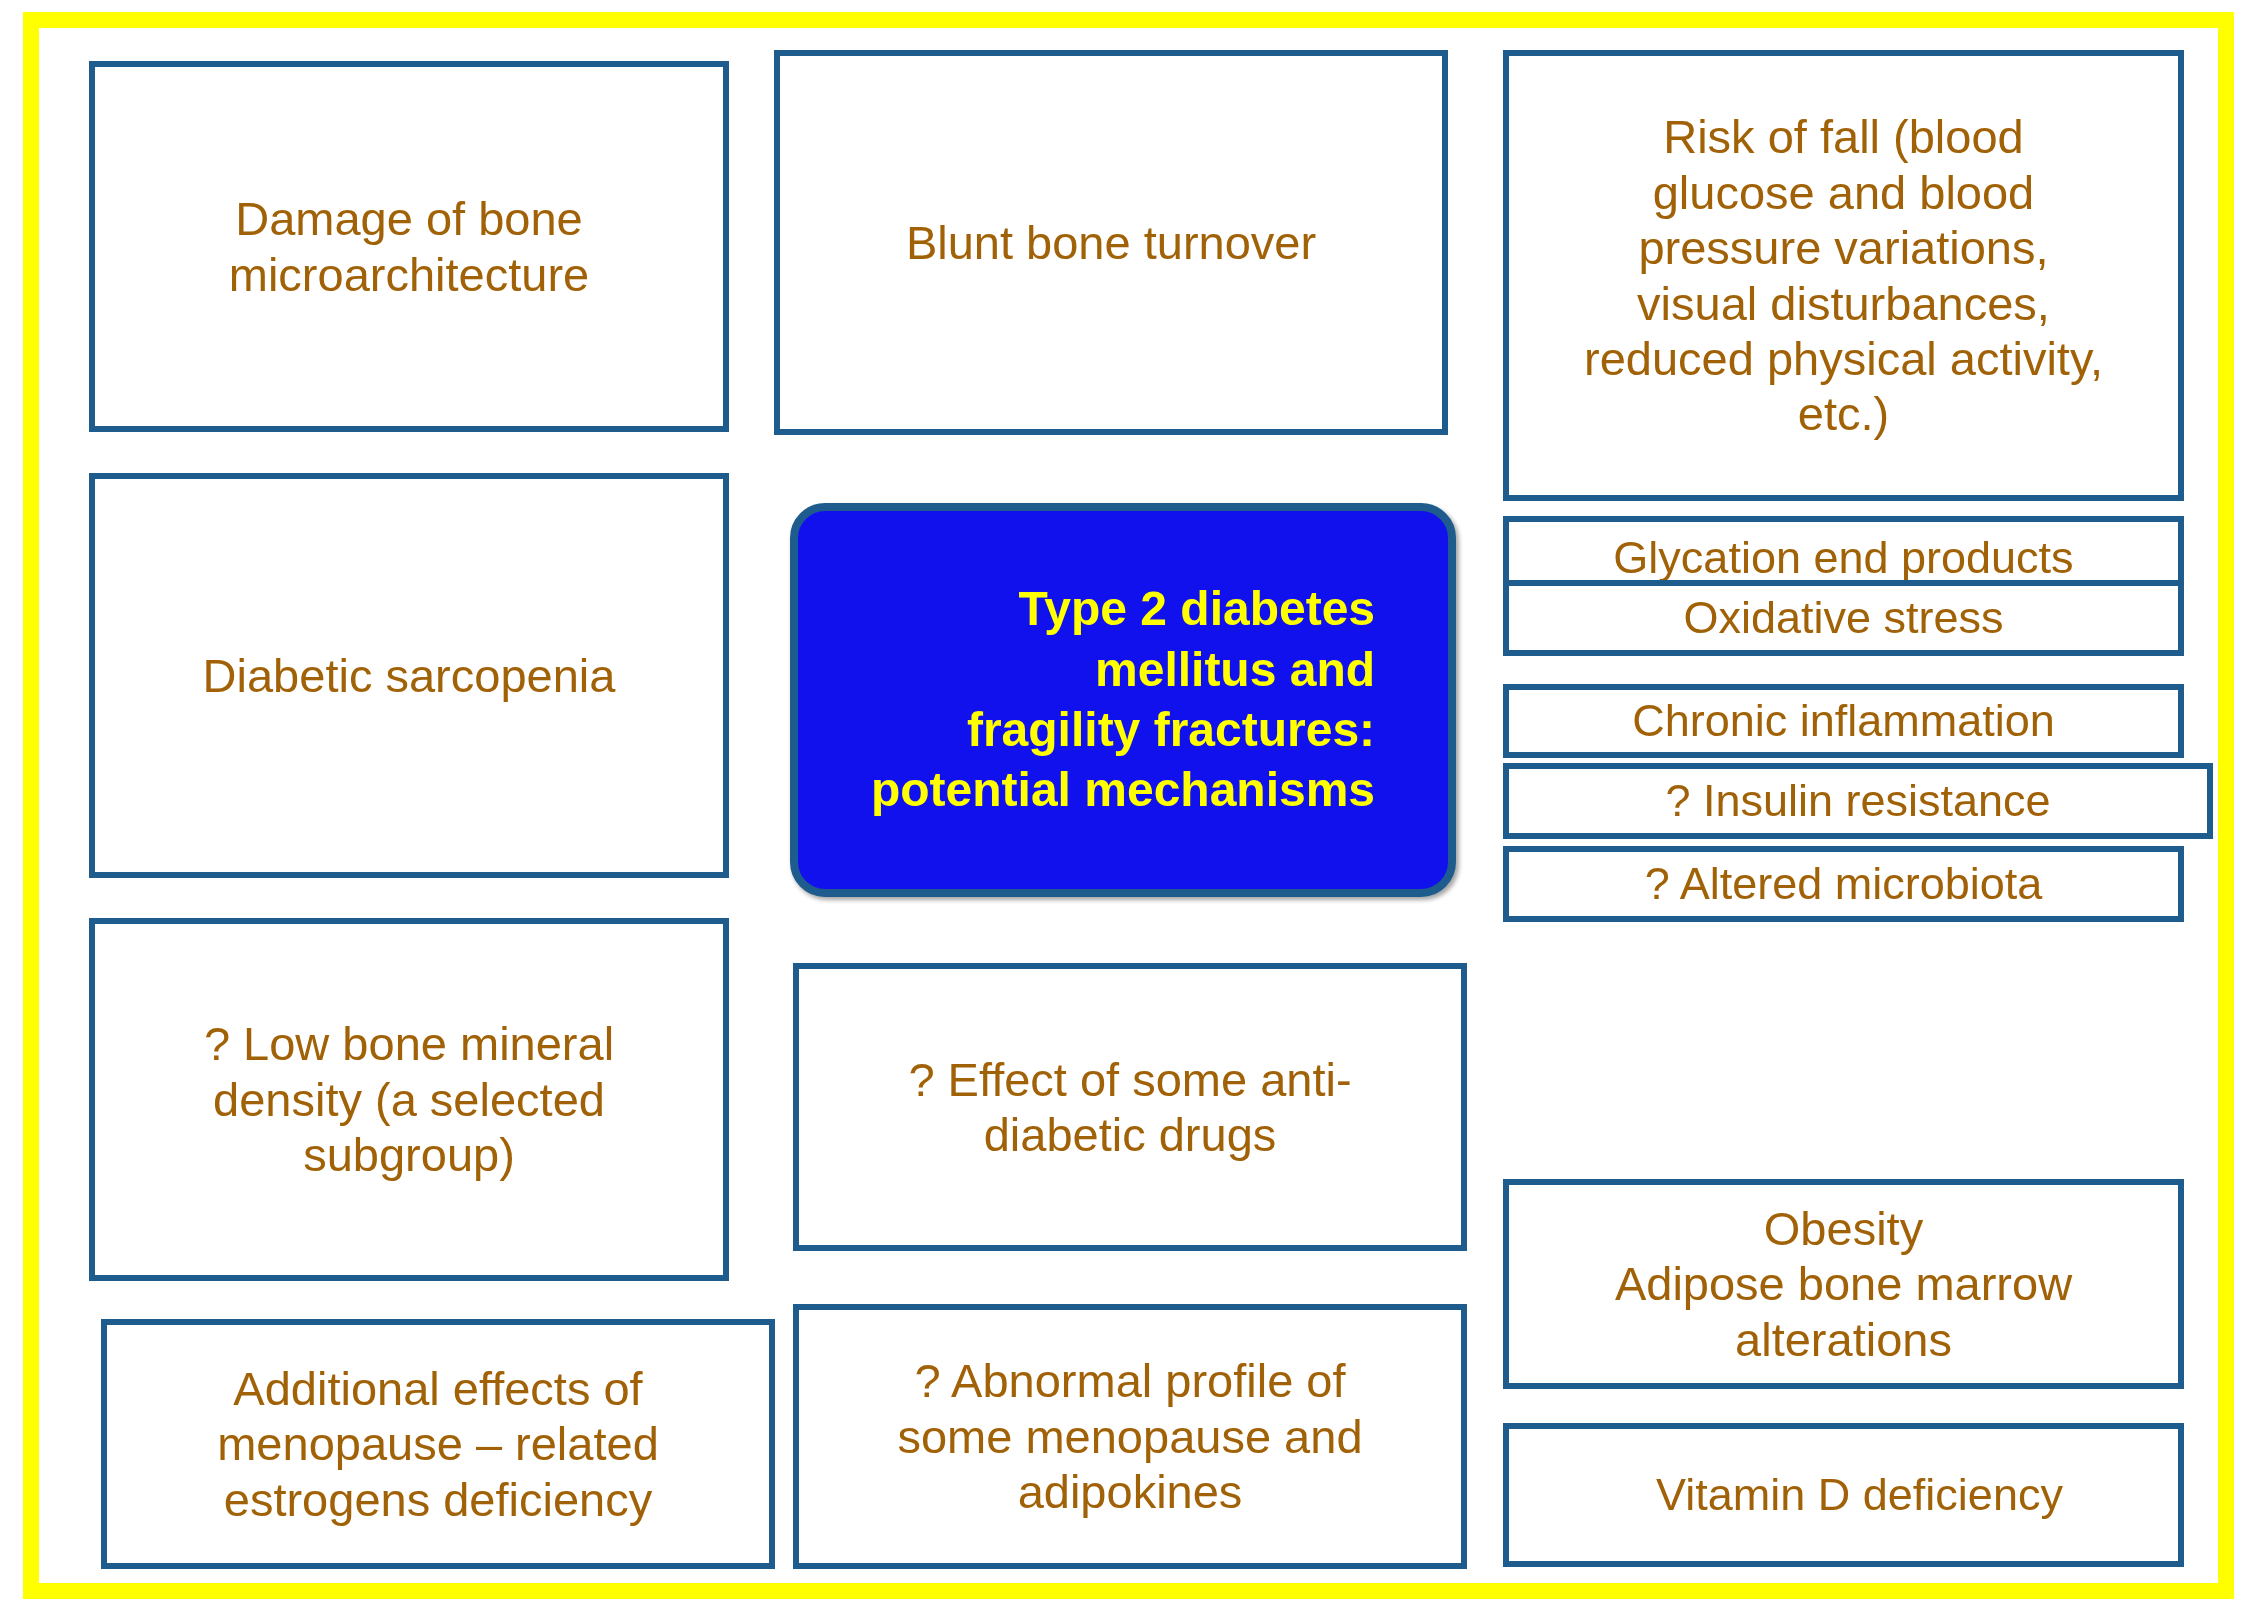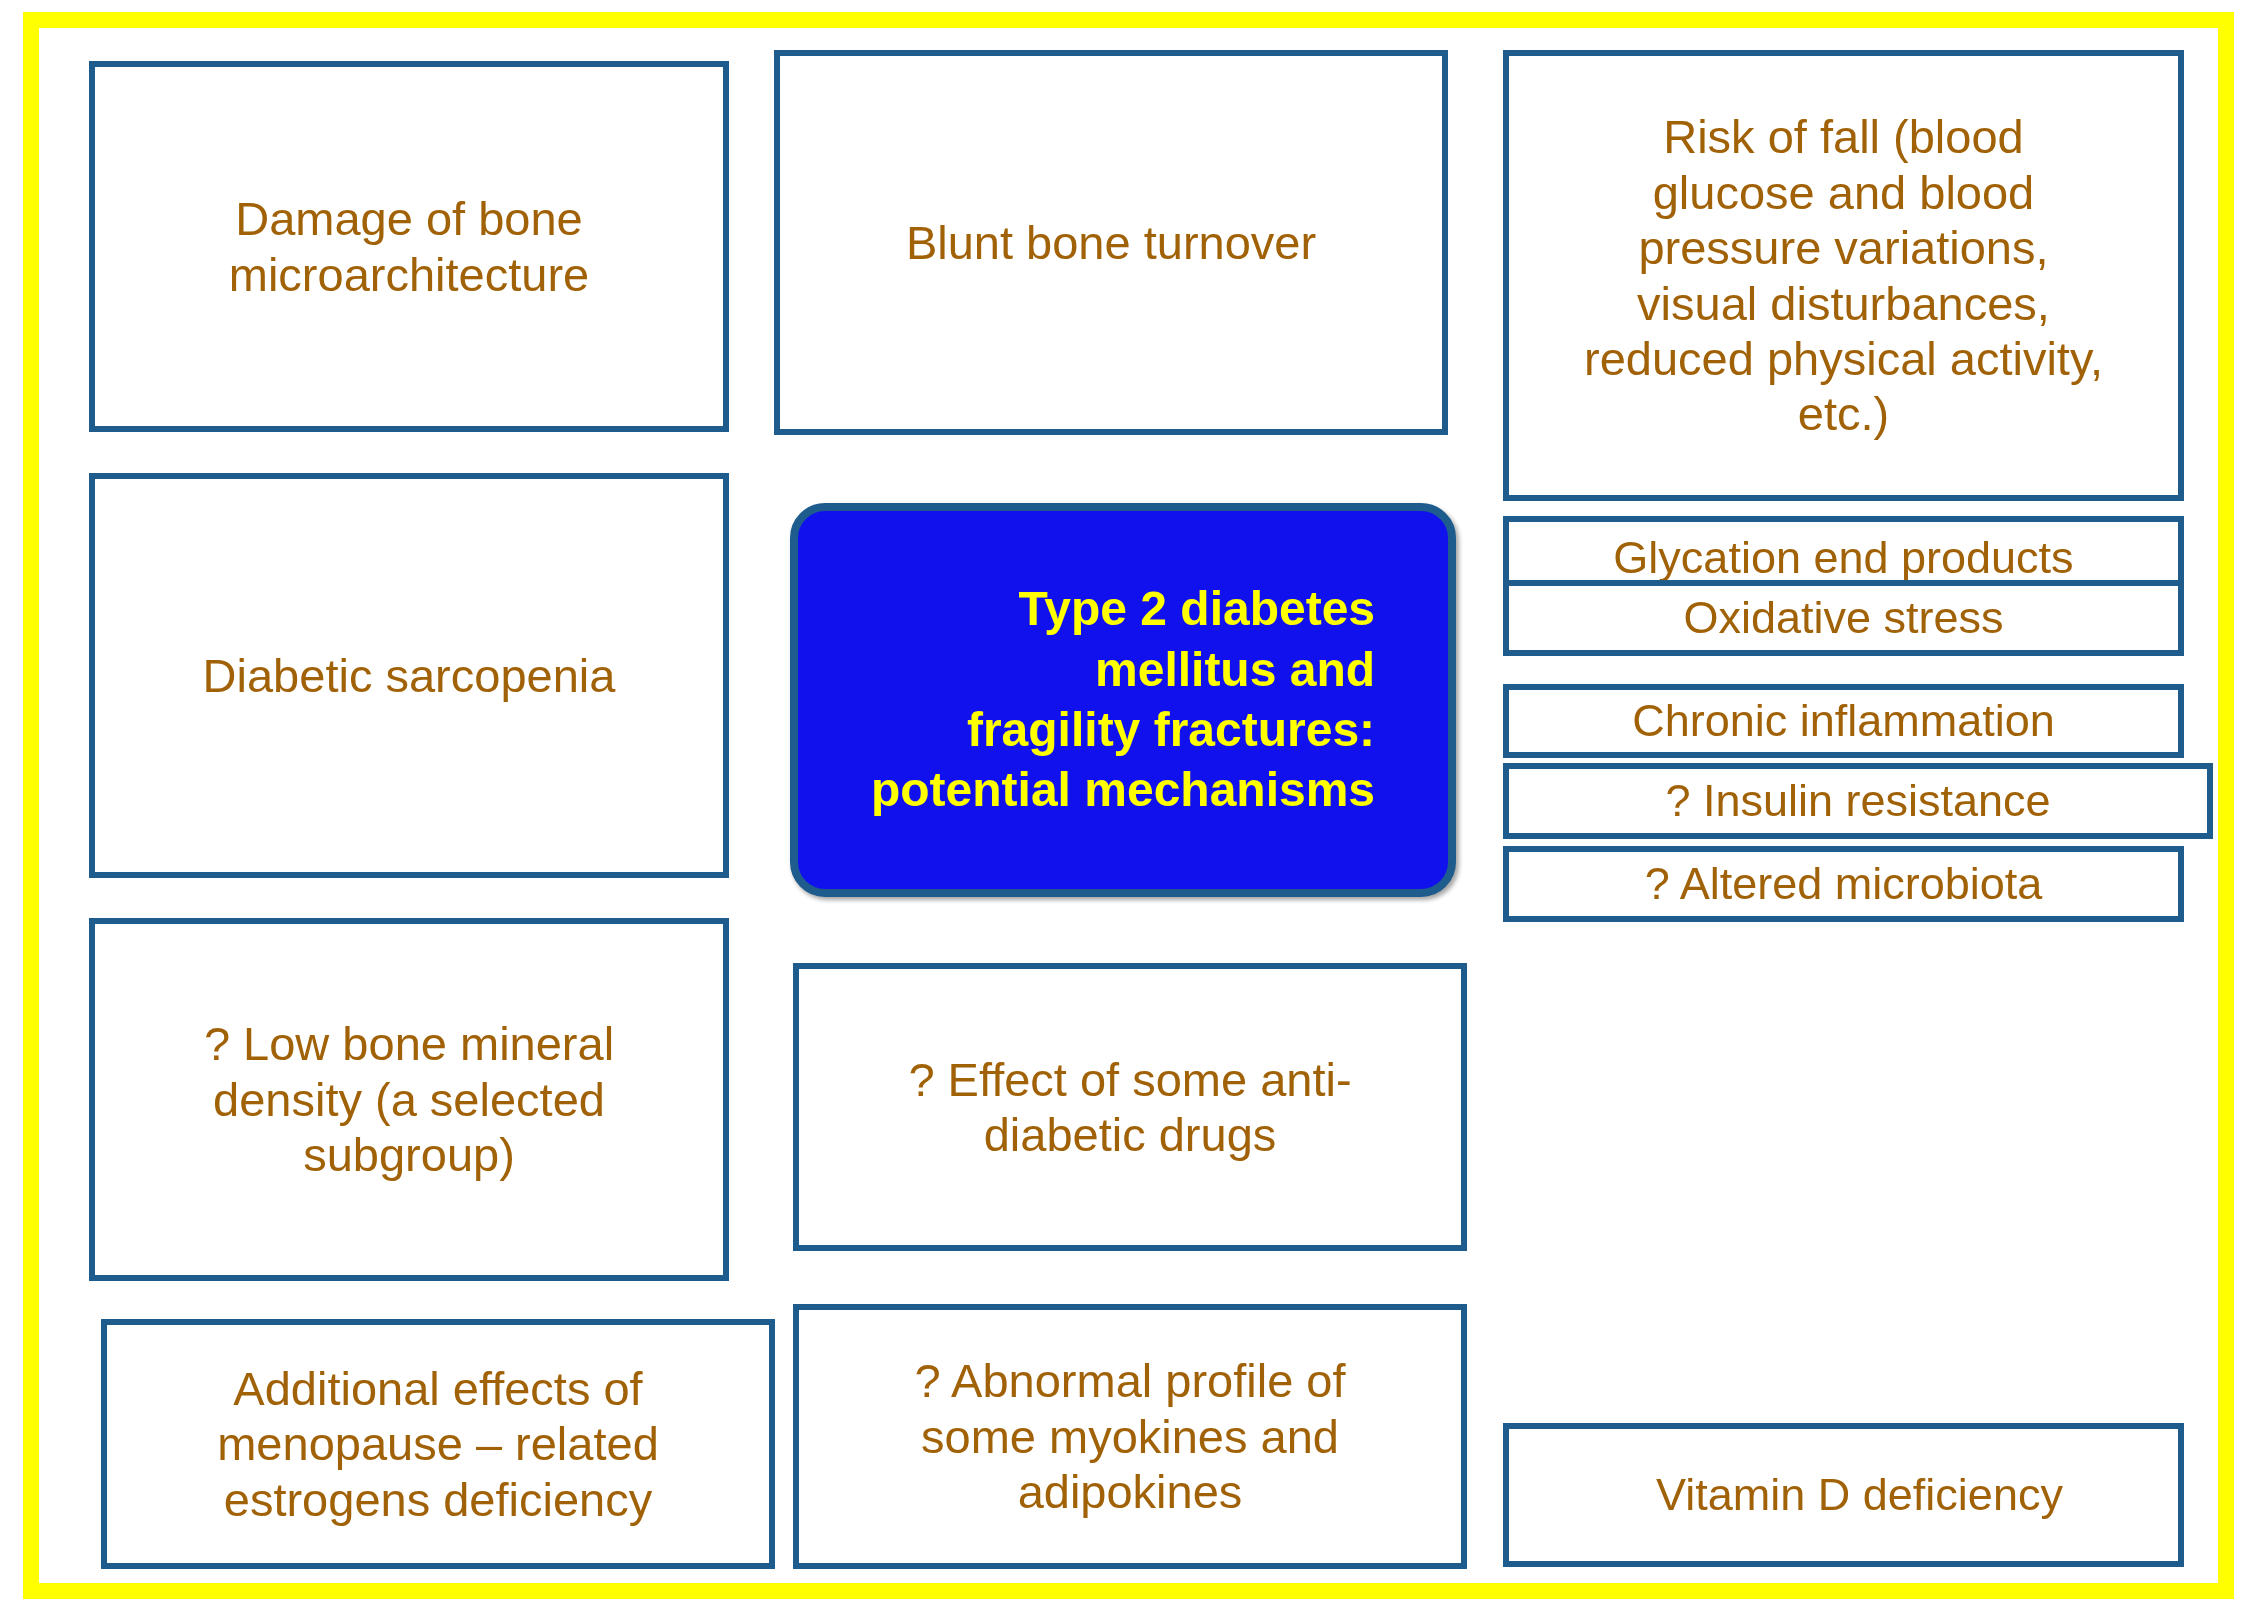--- a/index.html
+++ b/index.html
@@ -91,37 +91,40 @@
 
   <div id="center-node" style="left:790px; top:503px; width:666px; height:394px;">Type 2 diabetes
 mellitus and
 fragility fractures:
 potential mechanisms</div>
 
   <div class="node" style="left:793px; top:963px; width:674px; height:288px;">? Effect of some anti-
 diabetic drugs</div>
 
   <div class="node" style="left:793px; top:1304px; width:674px; height:265px;">? Abnormal profile of
-some myokines and
+some menopause and
 adipokines</div>
 
   <div class="node" style="left:1503px; top:50px; width:681px; height:451px;">Risk of fall (blood
 glucose and blood
 pressure variations,
 visual disturbances,
 reduced physical activity,
 etc.)</div>
 
   <div class="node tight" style="left:1503px; top:516px; width:681px; height:83px;">Glycation end products</div>
 
   <div class="node tight" style="left:1503px; top:580px; width:681px; height:76px;">Oxidative stress</div>
 
   <div class="node tight" style="left:1503px; top:684px; width:681px; height:74px;">Chronic inflammation</div>
 
   <div class="node tight" style="left:1503px; top:763px; width:710px; height:76px;">? Insulin resistance</div>
 
   <div class="node tight" style="left:1503px; top:846px; width:681px; height:76px;">? Altered microbiota</div>
 
+  <div class="node" style="left:1503px; top:1179px; width:681px; height:210px;">Obesity
+Adipose bone marrow
+alterations</div>
 
   <div class="node tight" style="left:1503px; top:1423px; width:681px; height:144px;padding-left:44px;">Vitamin D deficiency</div>
 
 </div>
 
 
 </body></html>

